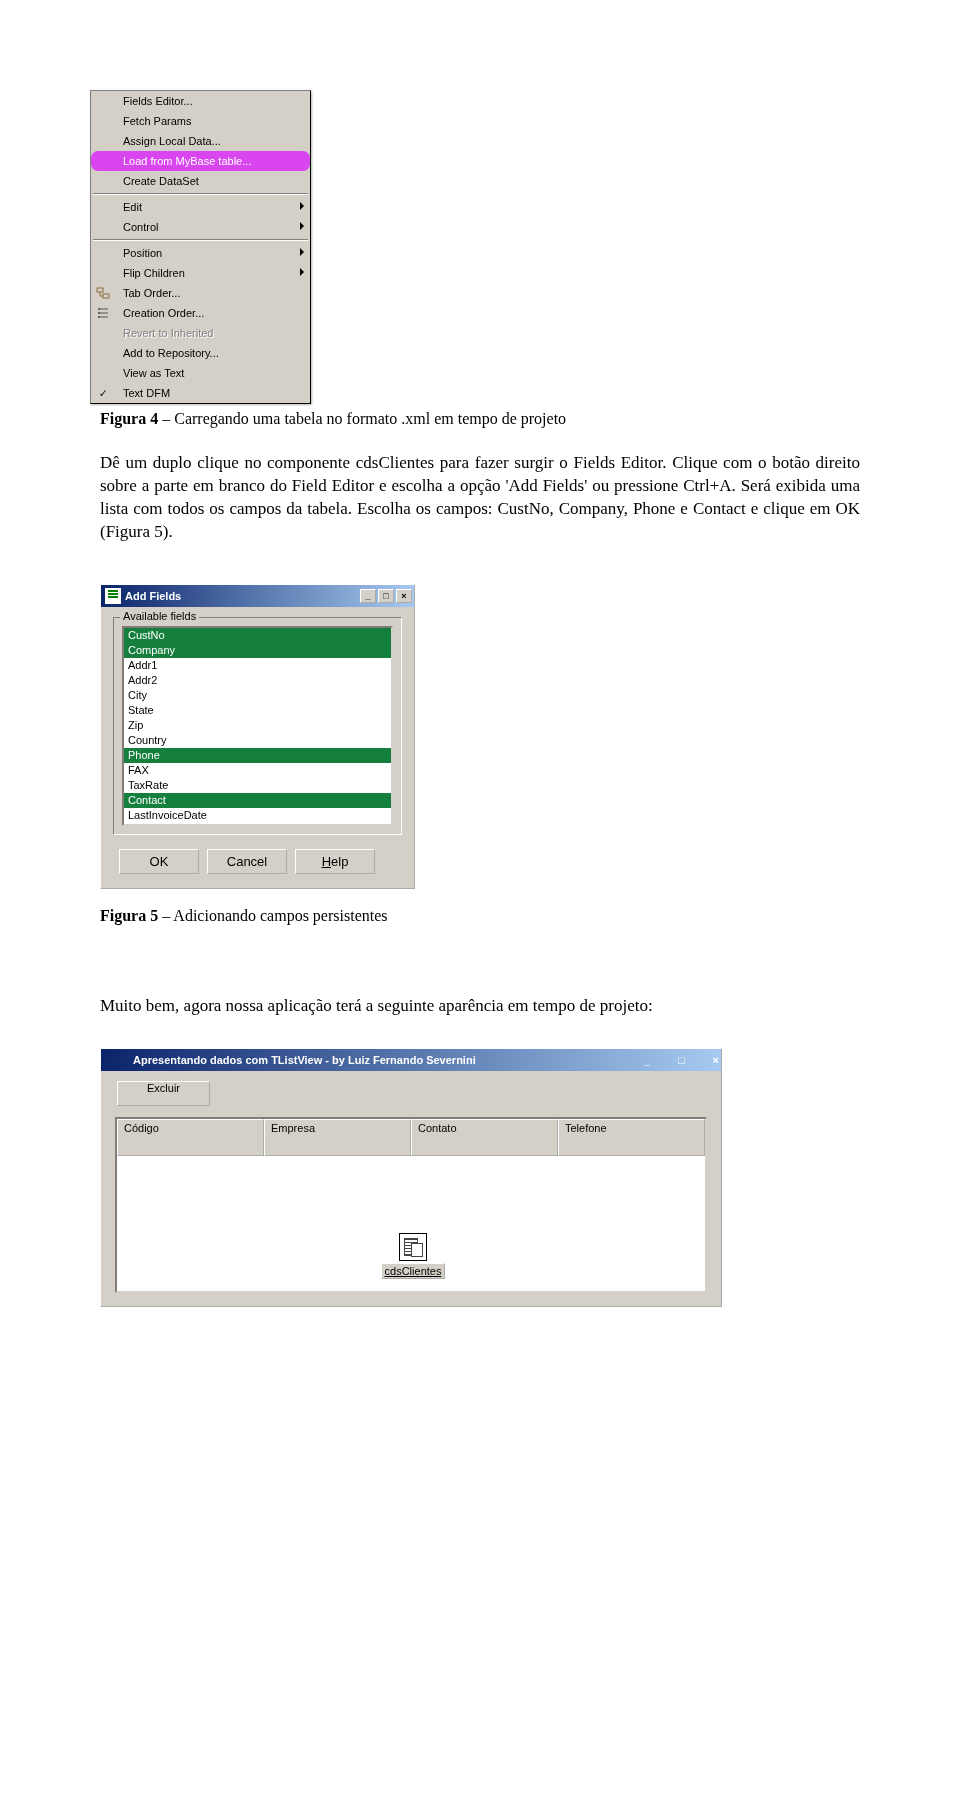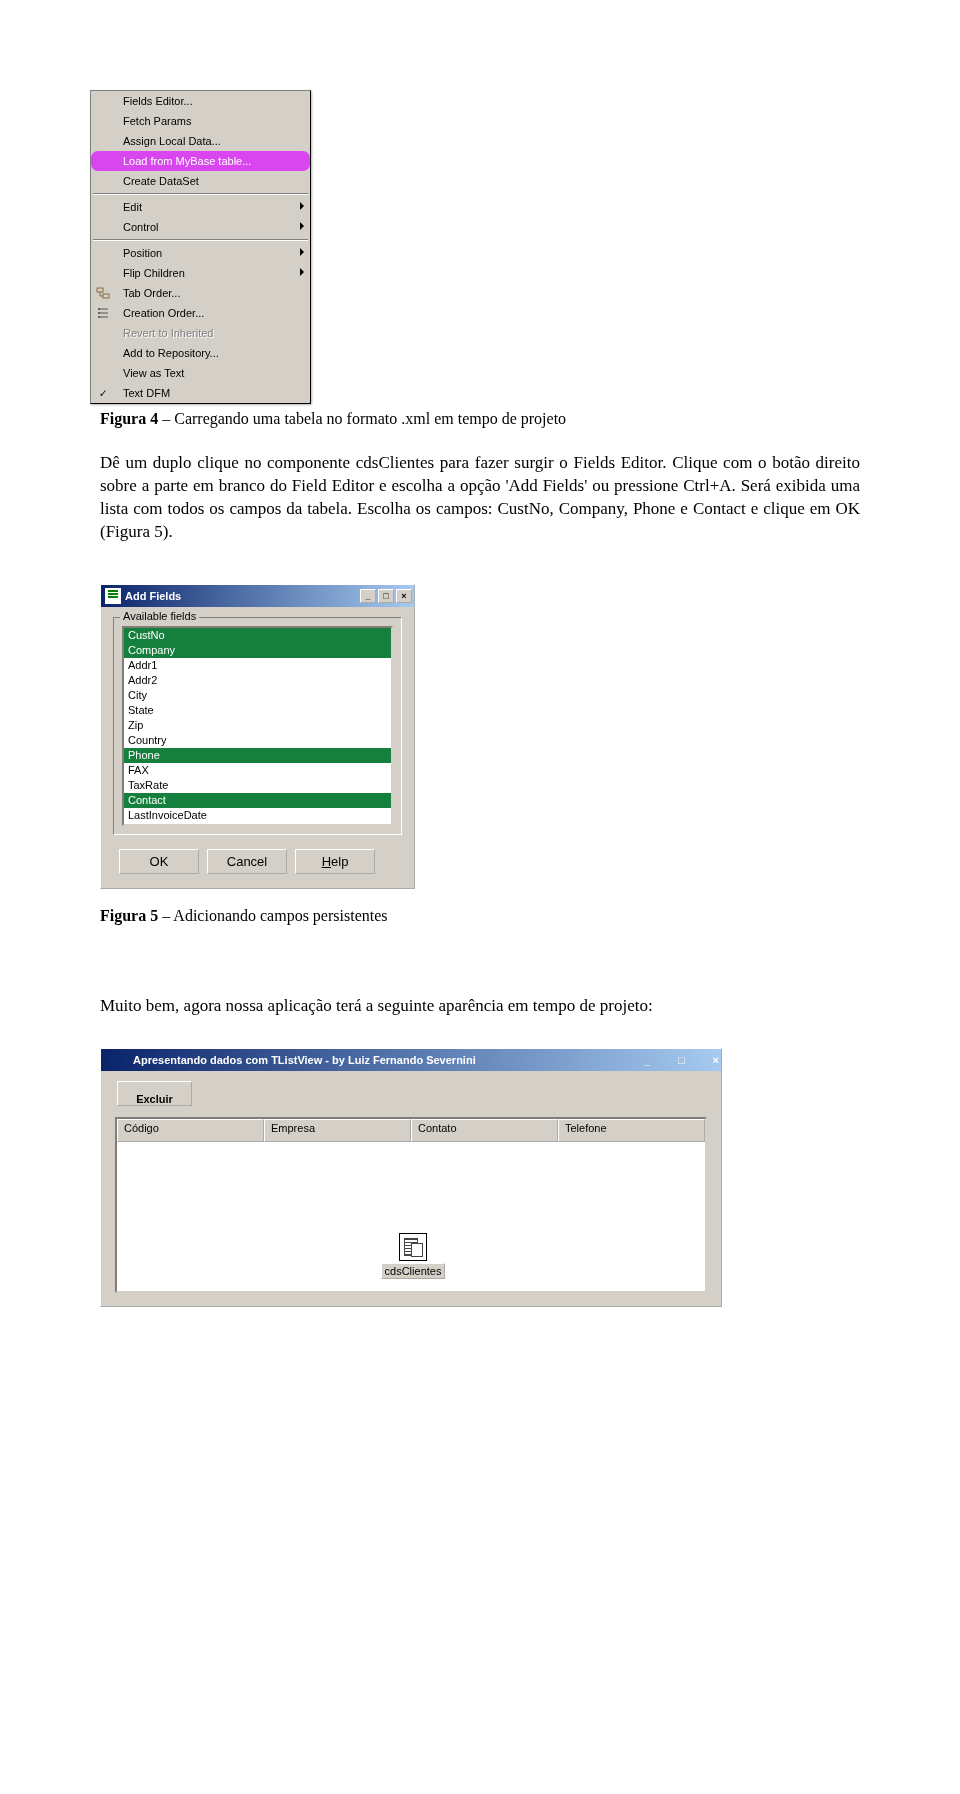--- a/index.html
+++ b/index.html
@@ -39,29 +39,29 @@
 .dlg-buttons { display: flex; gap: 8px; margin-top: 14px; justify-content: flex-start; padding-left: 6px; }
 .dlg-buttons .btn { width: 80px; height: 25px; background: #d4d0c8; border: 1px outset #fff; font-family: Tahoma, sans-serif; font-size: 13px; }
 .dlg-buttons .btn .u { text-decoration: underline; }
 
 
 .form-wrap { margin-top: 30px; }
 .form-win { width: 622px; background: #d4d0c8; border: 1px outset #fff; font-family: Tahoma, sans-serif; font-size: 11px; }
 .form-title { height: 22px; background: linear-gradient(to right, #0a246a, #a6caf0); color: #fff; display: flex; align-items: center; padding: 0 2px 0 4px; font-weight: bold; gap: 28px; }
 .form-title .spacer { flex: 1; }
 .form-client { padding: 8px; position: relative; height: 235px; background-image: radial-gradient(circle, #808080 0.5px, transparent 0.5px); background-size: 8px 8px; background-position: 4px 4px; }
-.form-btn { width: 75px; height: 25px; background: #d4d0c8; border: 1px outset #fff; position: absolute; left: 16px; top: 10px; display: flex; align-items: flex-end; justify-content: center; font-weight: bold; }
+.form-btn { width: 93px; height: 25px; background: #d4d0c8; border: 1px outset #fff; position: absolute; left: 16px; top: 10px; display: flex; align-items: flex-start; justify-content: center; }
 .listview { position: absolute; left: 14px; top: 46px; width: 592px; height: 176px; background: #fff; border: 2px inset #d4d0c8; }
-.lv-header { display: flex; height: 23px; }
+.lv-header { display: flex; height: 37px; }
 .lv-col { background: #d4d0c8; border: 1px outset #fff; padding: 2px 6px; flex: 1; }
 .cds-comp { position: absolute; left: 280px; top: 162px; width: 64px; }
 .cds-icon { width: 28px; height: 28px; margin: 0 auto; border: 1px solid #000; background: #fff; position: relative; }
 .cds-icon::before { content: ""; position: absolute; left: 4px; top: 4px; width: 12px; height: 16px; border: 1px solid #444; background: repeating-linear-gradient(0deg, #444 0, #444 1px, transparent 1px, transparent 3px); }
 .cds-icon::after { content: ""; position: absolute; right: 3px; bottom: 3px; width: 10px; height: 12px; border: 1px solid #444; background: #fff; }
-.cds-label { background: #d4d0c8; border: 1px outset #fff; text-align: center; font-size: 11px; padding: 1px 2px; margin-top: 2px; }
+.cds-label { background: #d4d0c8; border: 1px outset #fff; text-align: center; font-size: 11px; padding: 1px 2px; margin-top: 2px; text-decoration: underline; }
 
 </style>
 </head>
 <body>
 
 <div class="page">
 
   <div class="ctx-menu">
     <div class="ctx-item">
         <span class="icon-cell"></span>

